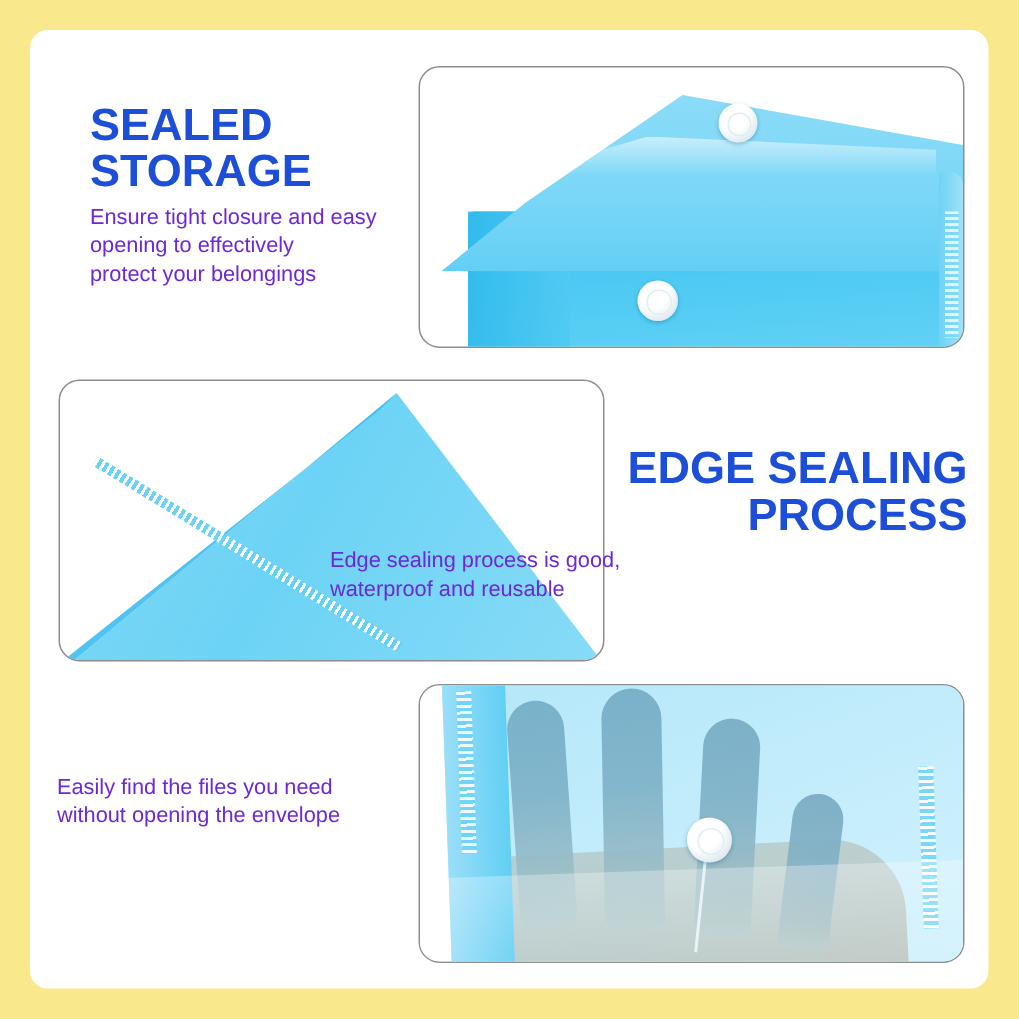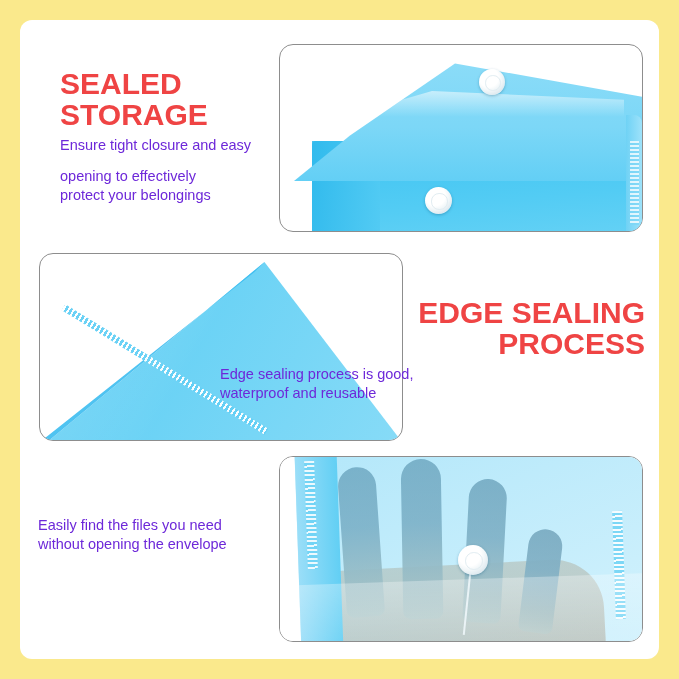--- a/index.html
+++ b/index.html
@@ -20,21 +20,21 @@
     position:relative;
     width:100%;height:100%;
     background:#ffffff;
     border-radius:12px;
     overflow:hidden;
   }
 
   
   .feature{position:absolute;}
   .headline{
-    color:#ef4444;
+    color:#1d4ed8;
     font-weight:bold;
     font-size:30px;
     line-height:31px;
     letter-spacing:0px;
     white-space:nowrap;
   }
   .headline.small{font-size:28px;line-height:30px;}
   .body-text{
     color:#6d28d9;
     font-size:14.5px;
@@ -185,21 +185,21 @@
 </head>
 <body>
 
 <div id="root">
   <div class="inner-card">
 
     <div class="feature" id="feat1">
       <div class="headline">SEALED</div>
       <div class="headline">STORAGE</div>
       <div class="body-text">Ensure tight closure and easy</div>
-      <div class="body-text" style="margin-top:12px">opening to effectively</div>
+      <div class="body-text" style="margin-top:0">opening to effectively</div>
       <div class="body-text" style="margin-top:0">protect your belongings</div>
     </div>
 
     <div class="photo" id="photo1">
       <div class="photo-inner">
         <div class="p1-body">
           <div class="p1-body-shade"></div>
         </div>
         <div class="p1-flap">
           <div class="p1-flap-hi"></div>

